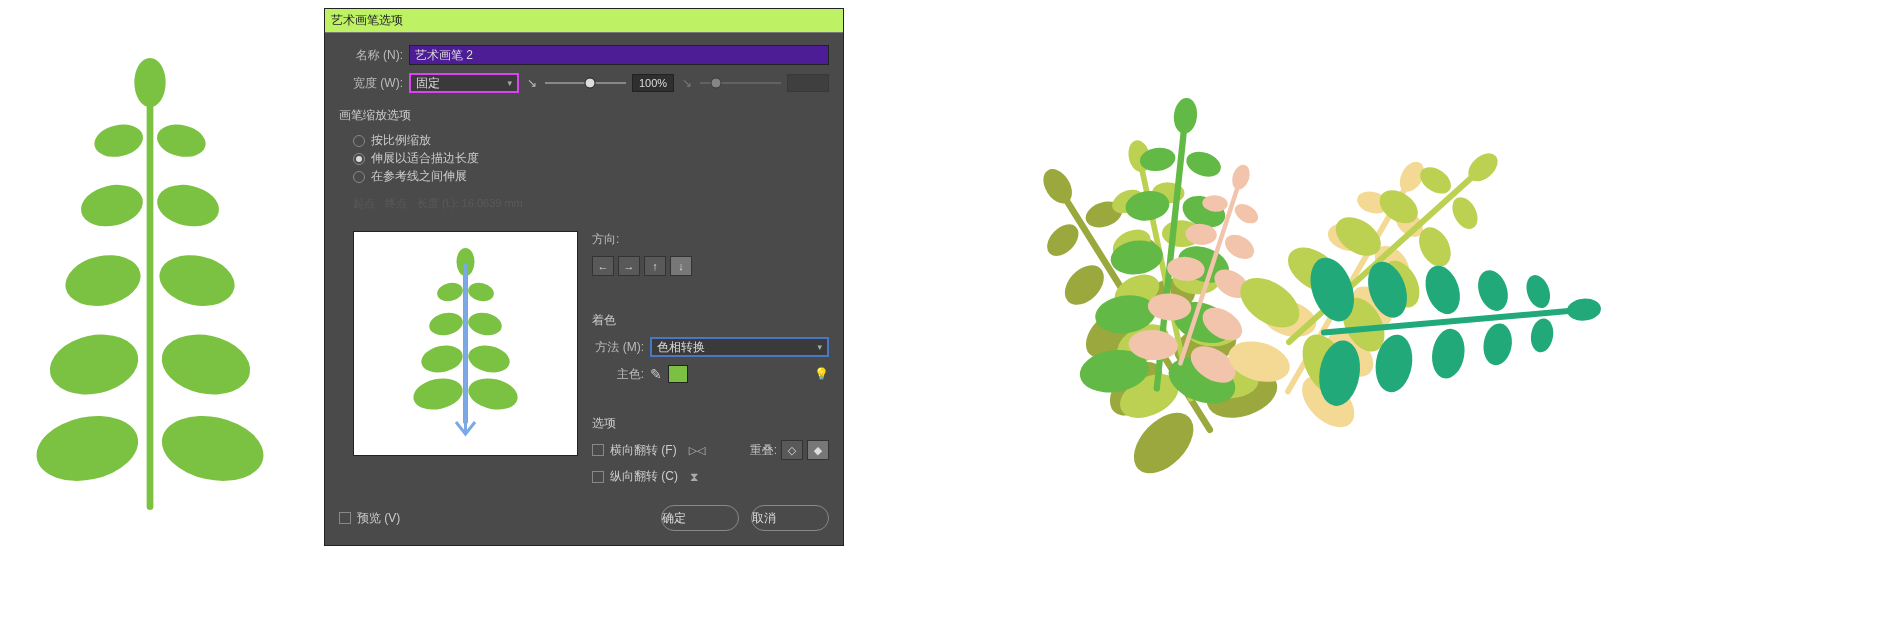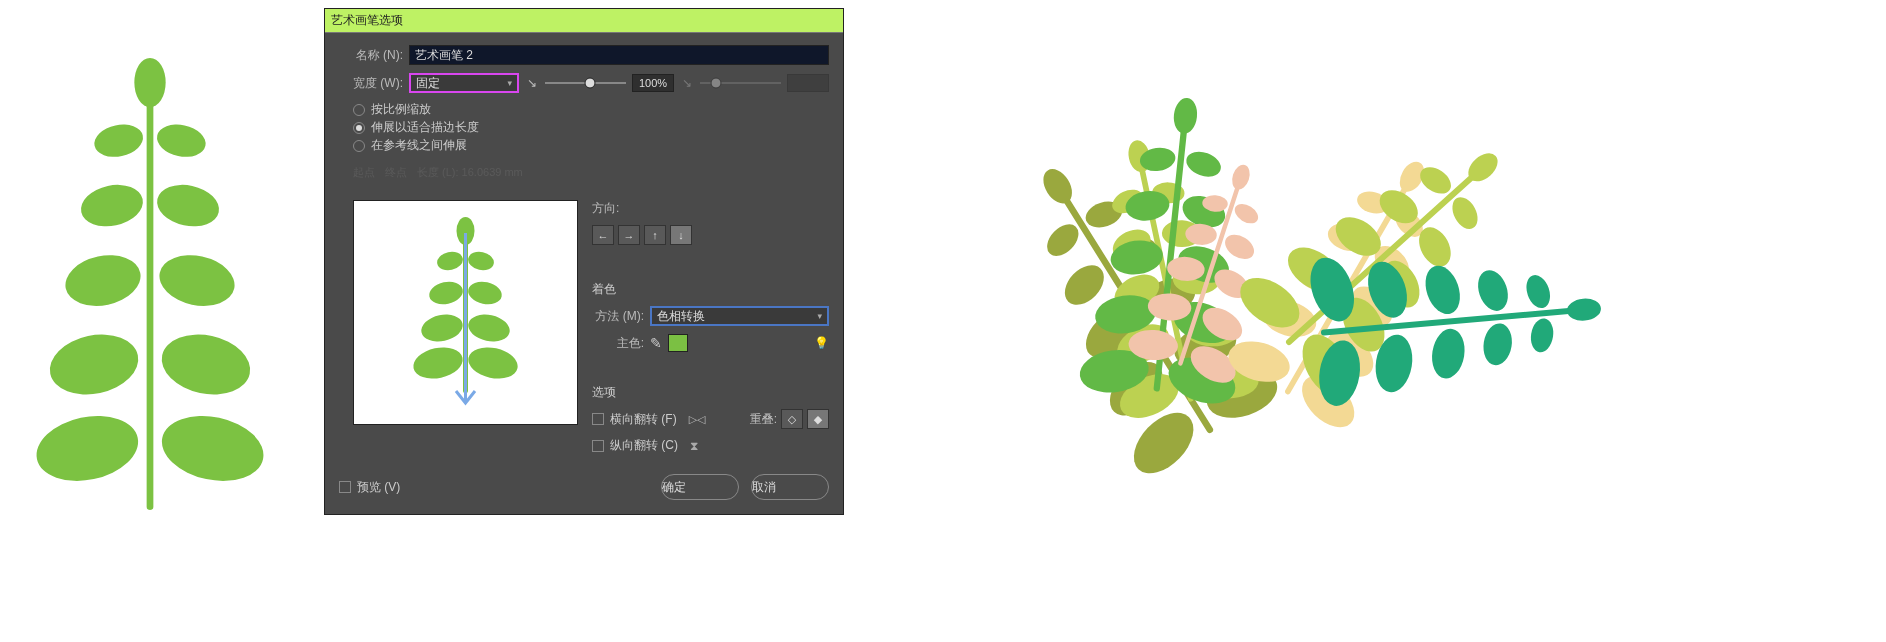--- a/index.html
+++ b/index.html
@@ -63,21 +63,21 @@
   }
   .label {
     color: #bbb;
     font-size: 12px;
     text-align: right;
     white-space: nowrap;
   }
   .label-col { width: 64px; }
   .text-input {
     flex: 1;
-    background: #0f172a;
+    background: #4c1d95;
     border: 1px solid #222;
     color: #ddd;
     padding: 2px 5px;
     font-size: 12px;
     height: 20px;
   }
   .select {
     background: #3a3a3a;
     border: 2px solid #d946ef;
     color: #ddd;
@@ -315,20 +315,21 @@
       </div>
       <div class="slider-wrap disabled">
         <span class="slider-icon">↘</span>
         <div class="slider-track">
             <div class="slider-thumb" style="left:20%"></div>
           </div>
         <div class="slider-val"></div>
       </div>
     </div>
 
+    <div class="section-title">画笔缩放选项</div>
     <div class="radio-group">
       <label class="opt">
         <span class="radio-dot"></span>
         <span>按比例缩放</span>
       </label>
       <label class="opt">
         <span class="radio-dot checked"></span>
         <span>伸展以适合描边长度</span>
       </label>
       <label class="opt">

